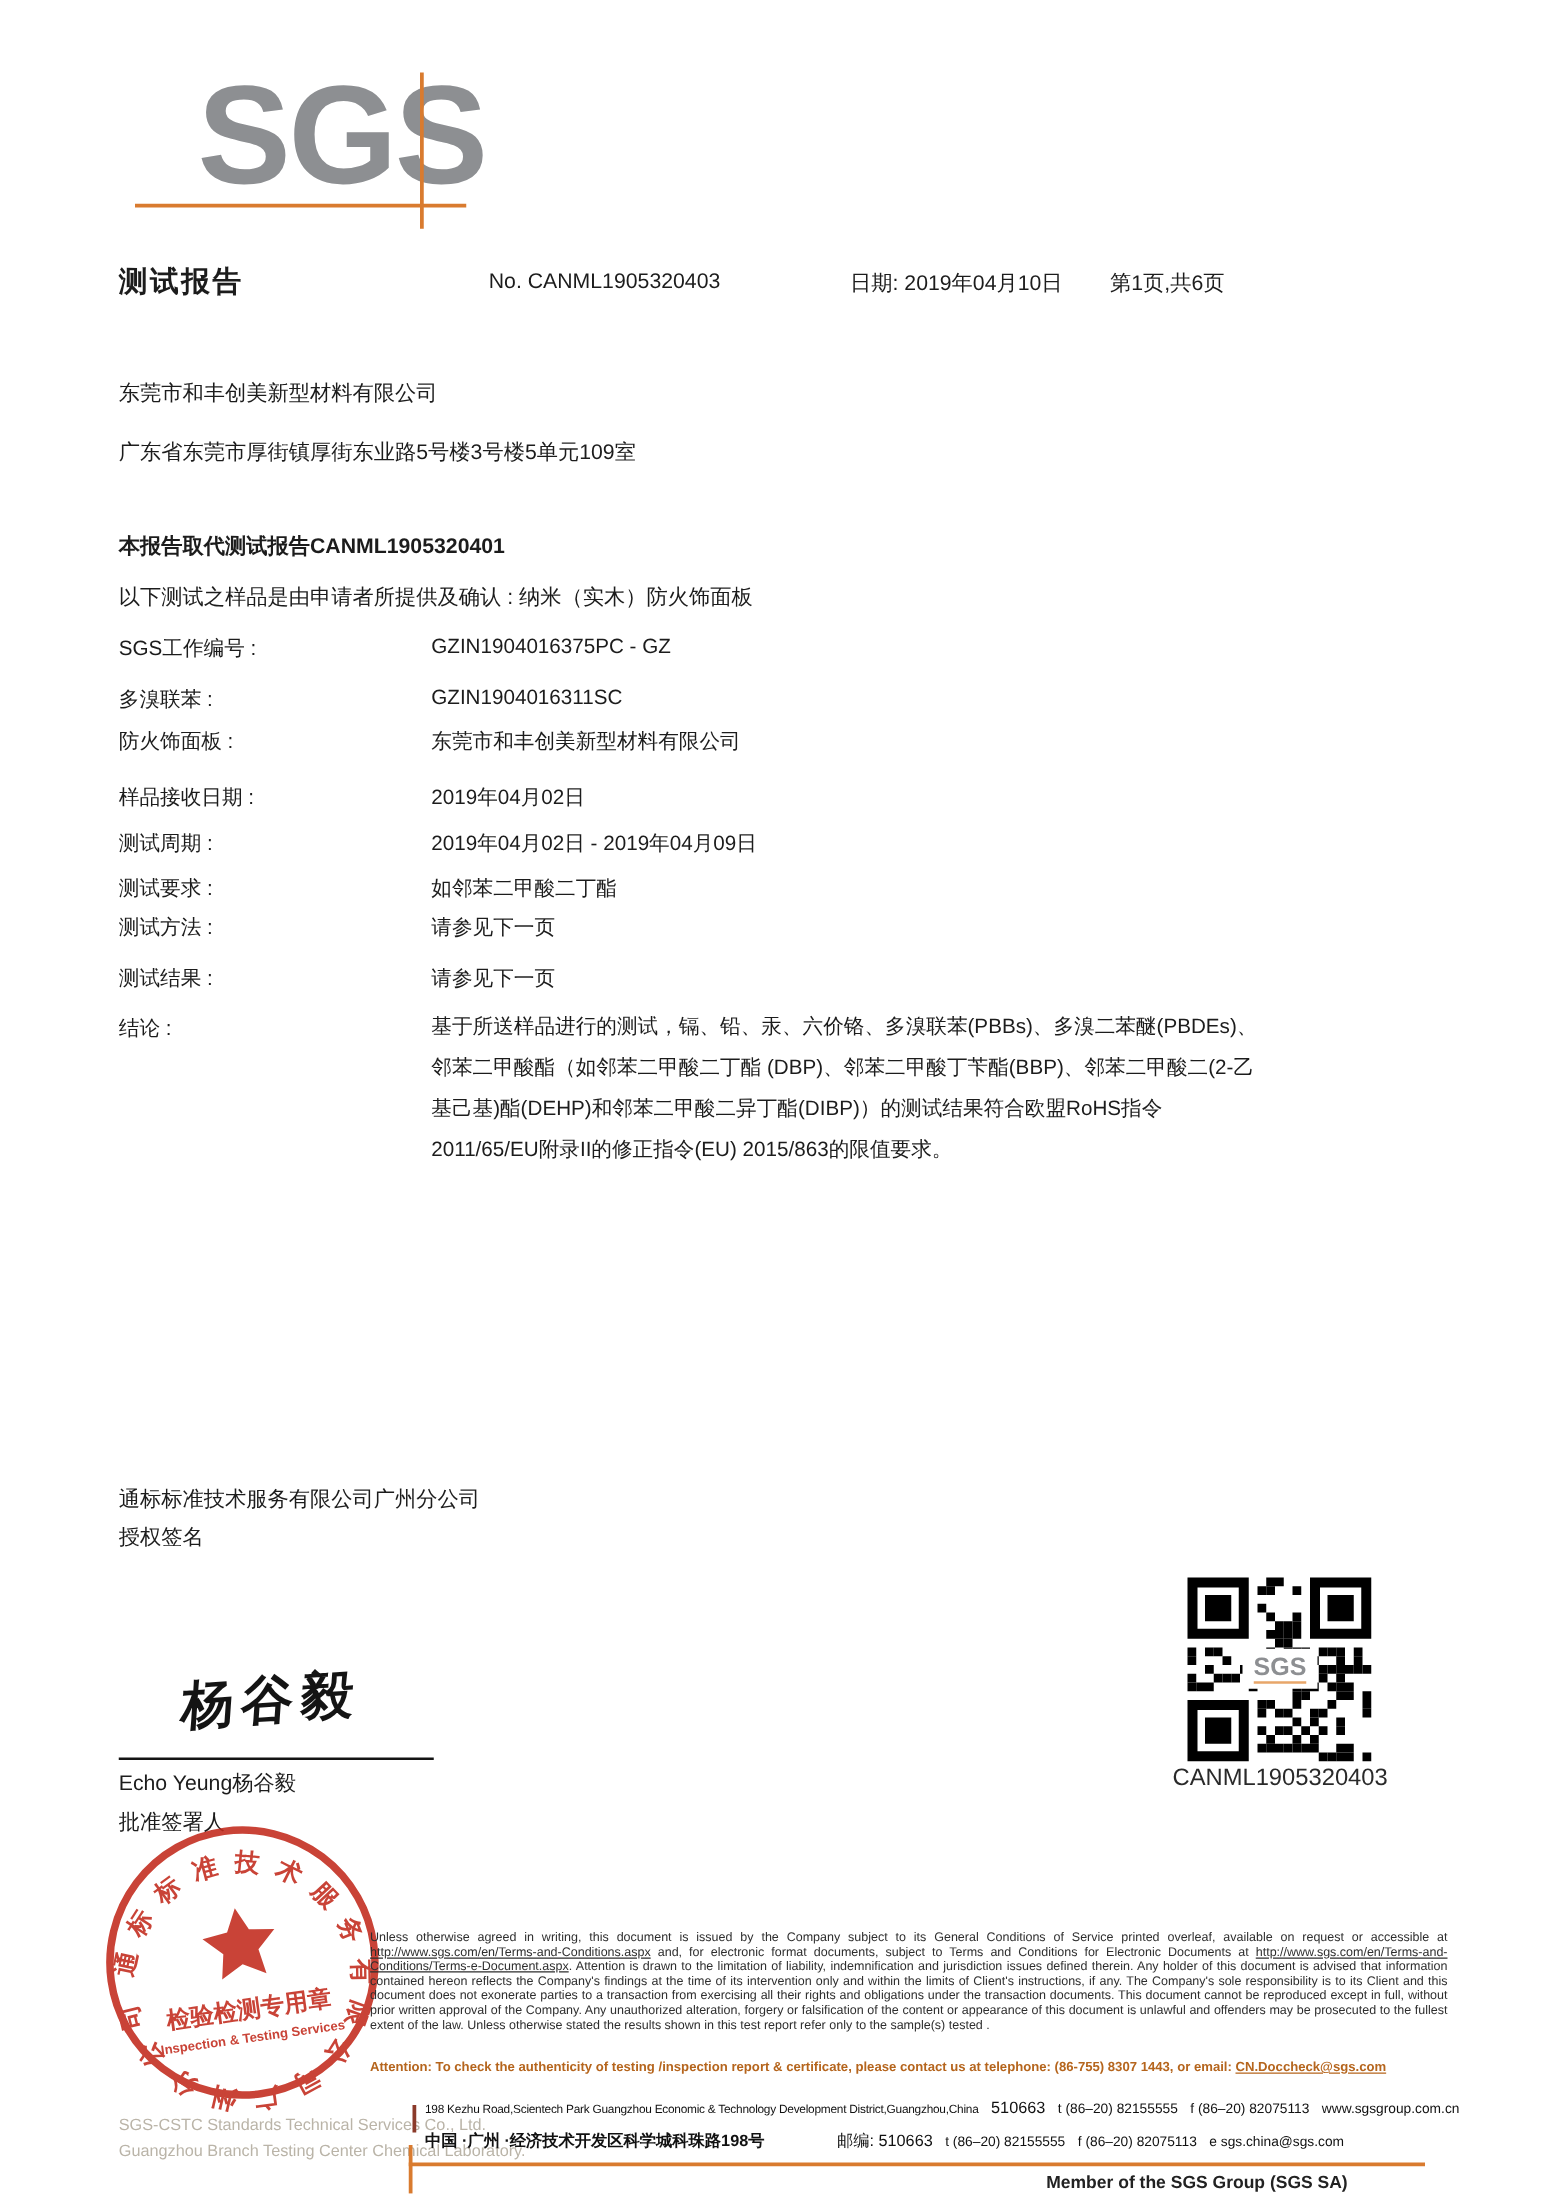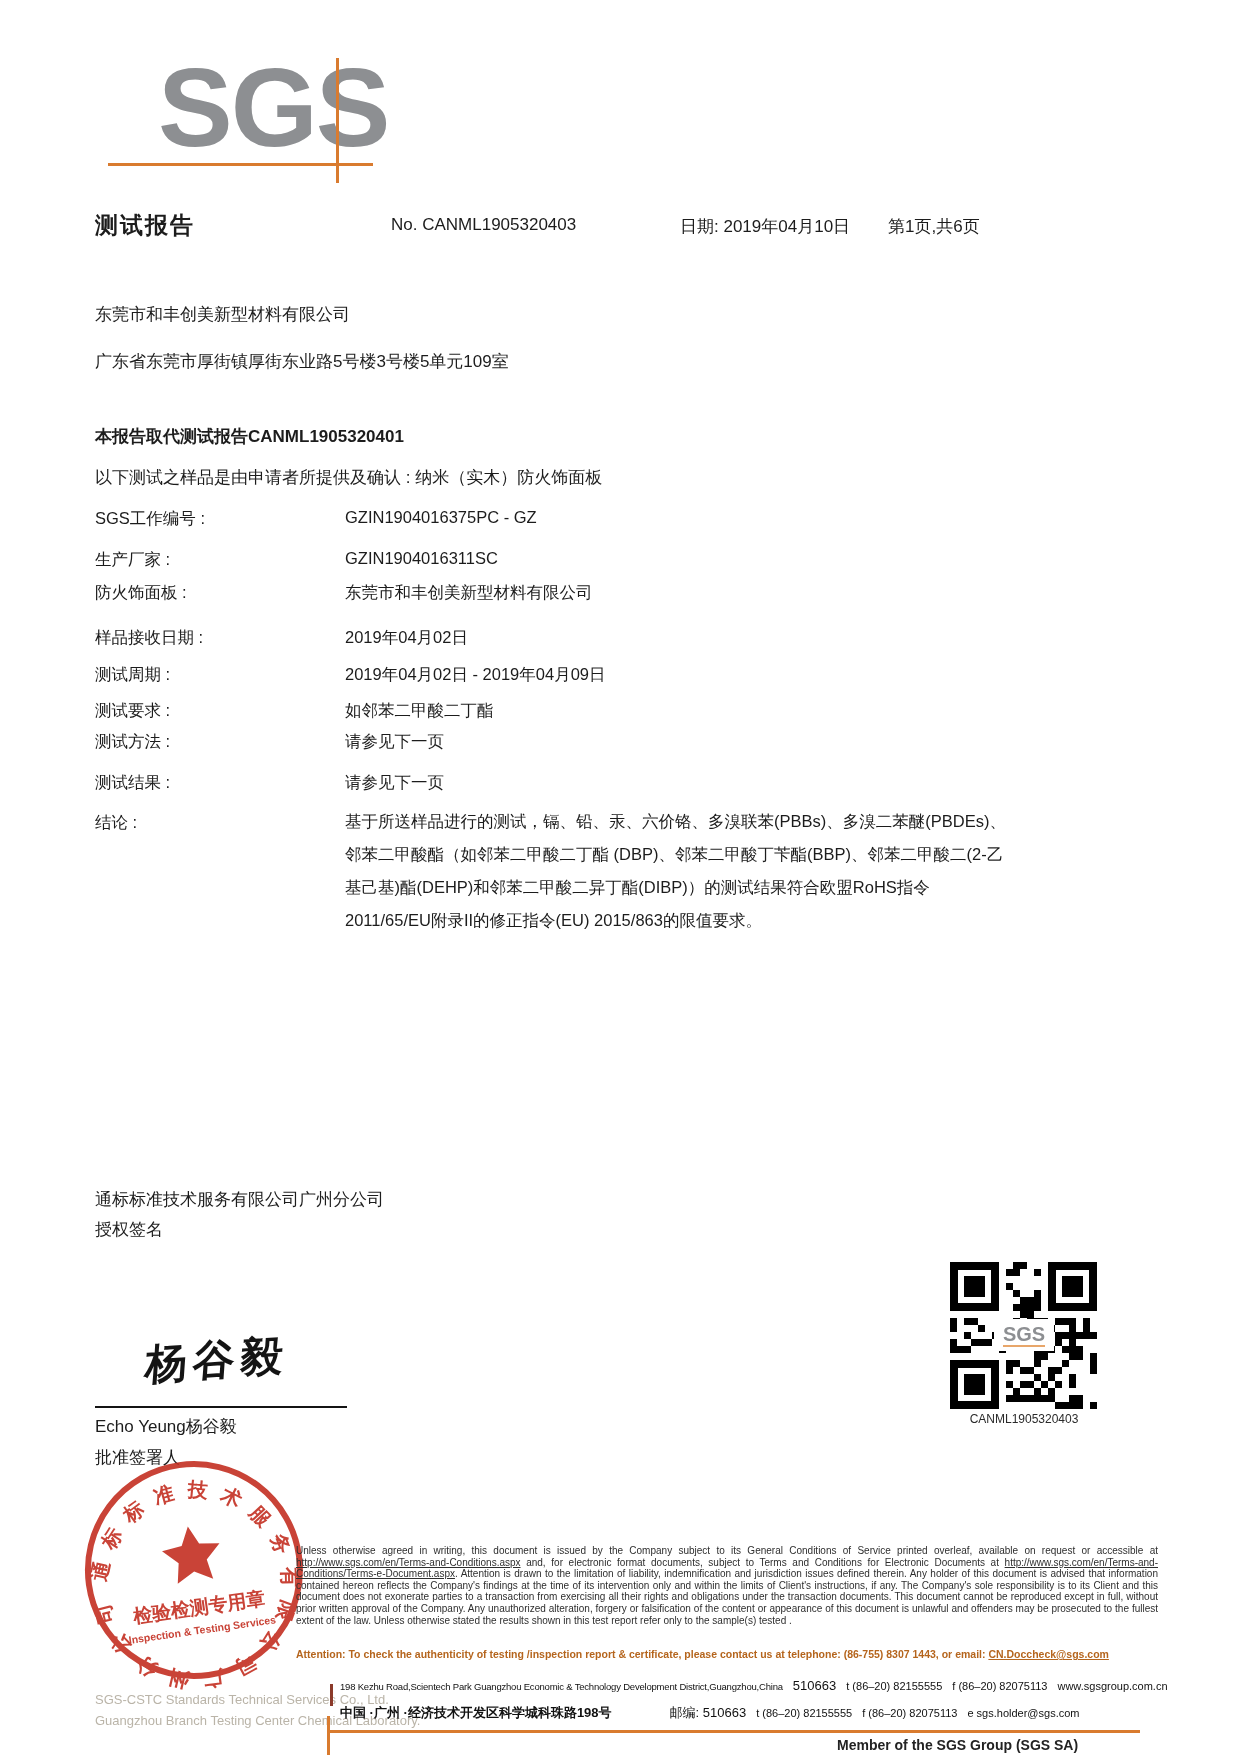--- a/index.html
+++ b/index.html
@@ -30,21 +30,21 @@
   .sig-hand { font-size:42px; font-weight:600; transform:rotate(-4deg) skewX(-8deg); color:#141414; letter-spacing:6px; }
   .sig-line { height:2px; background:#141414; }
 
   
   .qr-wrap { width:147px; height:147px; background:#fff; }
   .qm { position:absolute; background:#000; }
   .qf { position:absolute; width:49px; height:49px; border:8px solid #000; }
   .qf::after { content:""; position:absolute; left:6px; top:6px; width:21px; height:21px; background:#000; }
   .qr-center { position:absolute; left:44px; top:57px; width:60px; height:32px; background:#fff; display:flex; align-items:center; justify-content:center; }
   .qr-center span { font-size:20px; font-weight:700; color:#8d8f92; border-bottom:2px solid #e8a66a; line-height:1.1; }
-  .qr-label { font-size:12px; color:#2a2a2a; text-align:center; }
+  .qr-label { font-size:19px; color:#2a2a2a; text-align:center; }
 
   
   .stamp { opacity:.88; transform:rotate(-8deg); }
 
   
   .lab-line { font-size:13px; color:#bab4a8; white-space:nowrap; }
 
   
   .disc { font-size:10px; line-height:11.6px; color:#2e2e2e; text-align:justify; }
   .disc a, .disc .u { color:#2e2e2e; text-decoration:underline; }
@@ -83,21 +83,21 @@
 
   <div class="abs body-txt bold" style="left:95px;top:425px;">本报告取代测试报告CANML1905320401</div>
 
   <div class="abs body-txt" style="left:95px;top:466px;">以下测试之样品是由申请者所提供及确认 : 纳米（实木）防火饰面板</div>
 
   <div>
     <span class="row-label field-label" style="top:508px;">SGS工作编号 :</span>
     <span class="row-value field-value" style="top:508px;">GZIN1904016375PC - GZ</span>
   </div>
   <div>
-    <span class="row-label field-label" style="top:549px;">生产厂家 :</span>
+    <span class="row-label field-label" style="top:549px;">多溴联苯 :</span>
     <span class="row-value field-value" style="top:549px;">GZIN1904016311SC</span>
   </div>
   <div>
     <span class="row-label field-label" style="top:582px;">防火饰面板 :</span>
     <span class="row-value field-value" style="top:582px;">东莞市和丰创美新型材料有限公司</span>
   </div>
   <div>
     <span class="row-label field-label" style="top:627px;">样品接收日期 :</span>
     <span class="row-value field-value" style="top:627px;">2019年04月02日</span>
   </div>
@@ -273,21 +273,21 @@
     <span class="f-zip">510663</span>
     <span class="f-md">t (86–20) 82155555</span>
     <span class="f-md">f (86–20) 82075113</span>
     <span class="f-md">www.sgsgroup.com.cn</span>
   </div>
   <div class="abs foot-row" style="left:340px;top:1704px;">
     <span class="f-cn">中国 ·广州 ·经济技术开发区科学城科珠路198号</span>
     <span class="f-zip" style="margin-left:48px;">邮编: 510663</span>
     <span class="f-md">t (86–20) 82155555</span>
     <span class="f-md">f (86–20) 82075113</span>
-    <span class="f-md">e  sgs.holder@sgs.com</span>
+    <span class="f-md">e  sgs.china@sgs.com</span>
   </div>
 
   <div class="abs orange-hline" style="left:327px;top:1730px;width:813px;"></div>
   <div class="abs orange-vline" style="left:327px;top:1716px;height:39px;"></div>
 
   <div class="abs member" style="left:837px;top:1737px;">Member of the SGS Group (SGS SA)</div>
 
 </div>
 
 </body></html>

